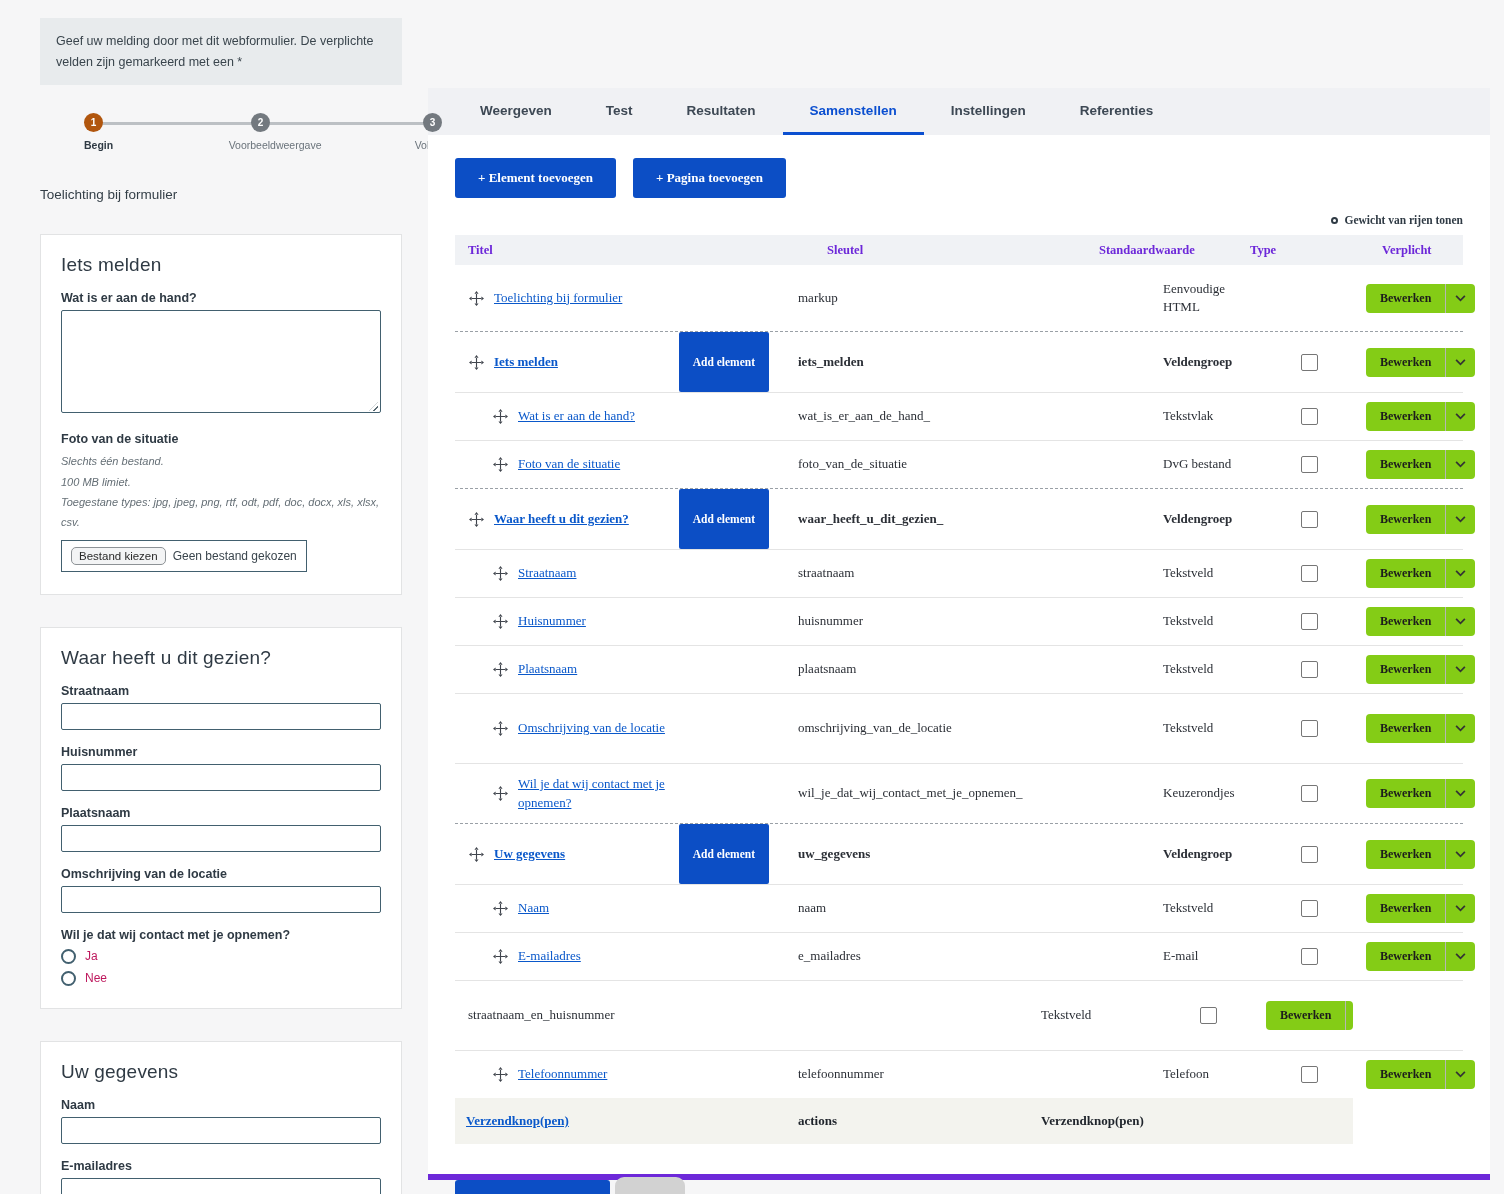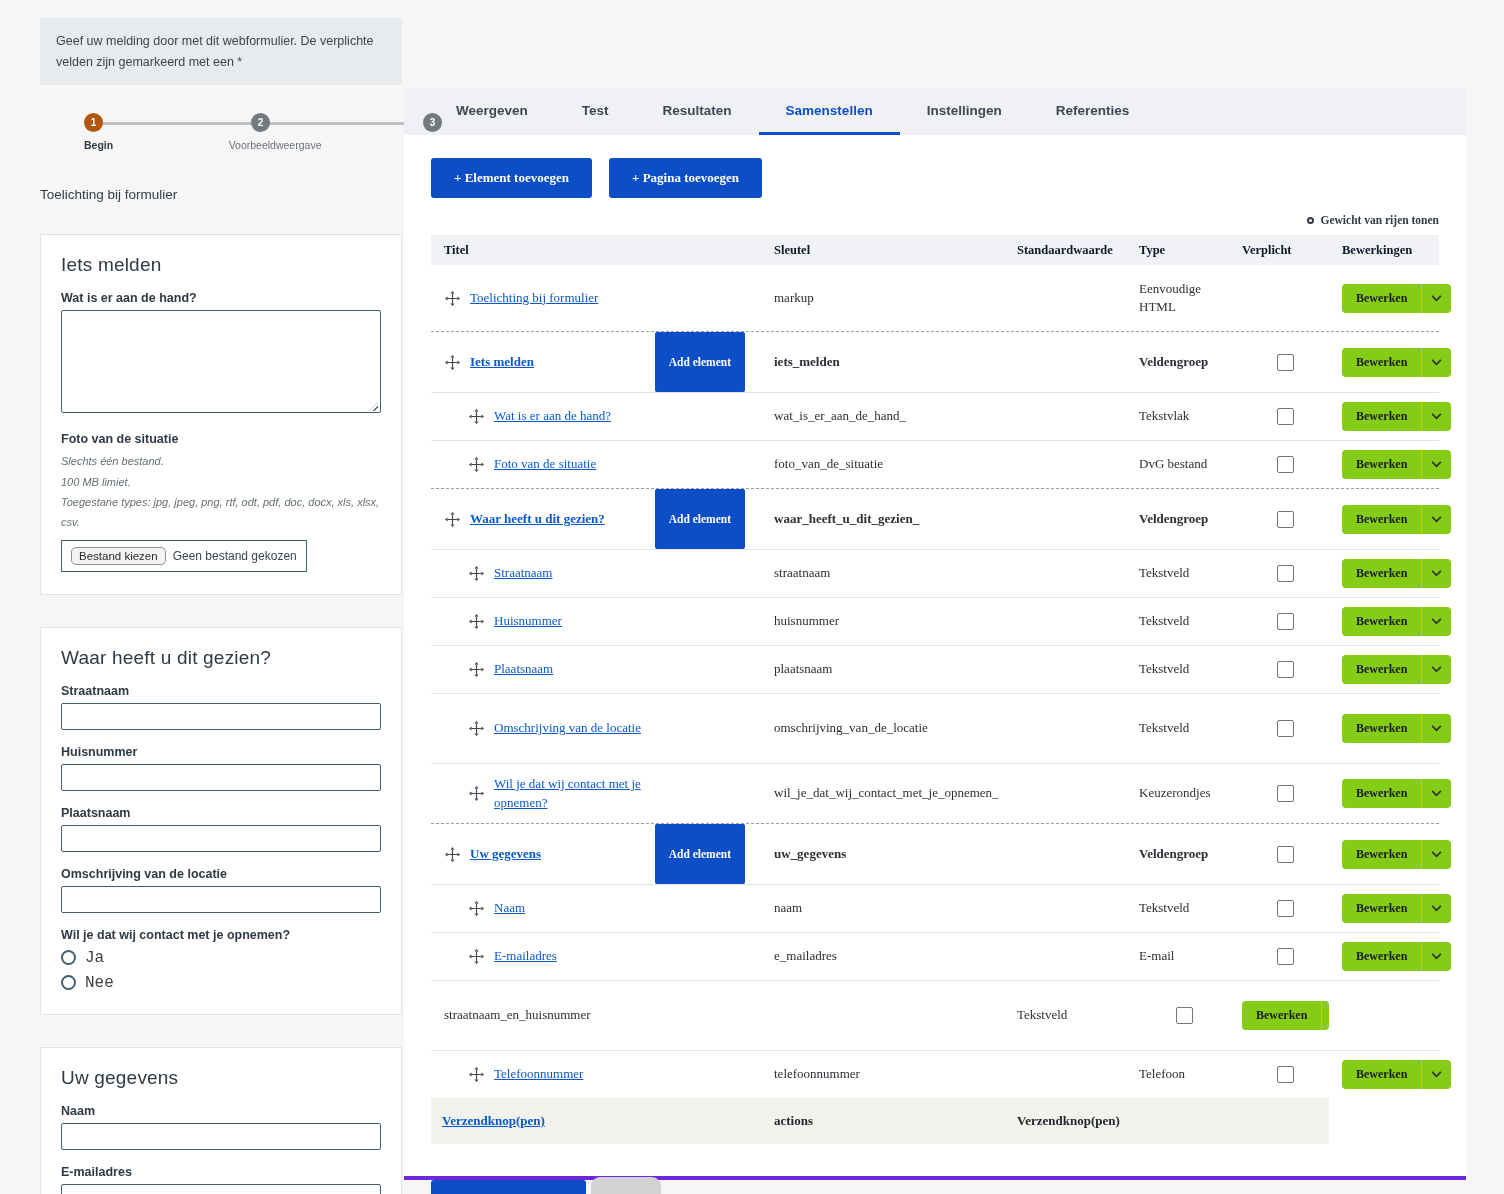--- a/index.html
+++ b/index.html
@@ -64,26 +64,26 @@
     border:1px solid #8d9296; background:#f3f4f5; border-radius:5px; font-size:11.5px;
     padding:2px 7px; color:#2b2b2b; cursor:pointer;
   }
   .file-status { font-size:12px; color:#3a454d; }
 
   .radio-row { display:flex; align-items:center; gap:9px; margin-top:7px; }
   .radio {
     width:15px; height:15px; border:2px solid #42606f; border-radius:50%; background:#fff;
     display:inline-block; flex:0 0 auto;
   }
-  .radio-label { font-size:16px; color:#404040;font-family:Liberation Mono, monospace; }
+  .radio-label { font-size:12px; color:#be185d; }
 
   
   .panel {
-    position:absolute; left:404px; top:88px; width:1062px; height:1092px;
-    background:#fff; border-bottom:4px solid #6d28d9;
+    position:absolute; left:428px; top:88px; width:1062px; height:1092px;
+    background:#fff; border-bottom:6px solid #6d28d9;
   }
   .tabbar { background:#f0f1f4; display:flex; padding-left:25px; height:47px; }
   .tab {
     padding:0 27px; display:flex; align-items:center; font-size:13.5px; font-weight:600;
     color:#3d4854; cursor:pointer; border-bottom:3px solid transparent;
   }
   .tab.active { color:#0b4fd0; border-bottom-color:#0b4fd0; }
 
   .panel-body { padding:23px 27px 0;font-family:Liberation Serif, serif; }
   .btn-blue {
@@ -96,21 +96,21 @@
   }
   .ring-icon { width:7px; height:7px; border:2px solid #2f3a44; border-radius:50%; display:inline-block; }
 
   
   .wtable { width:100%; font-size:13px; }
   .trow, .thead {
     display:grid; grid-template-columns:330px 243px 122px 103px 100px 1fr;
     align-items:center;
   }
   .thead {
-    background:#f0f2f5; font-weight:bold; font-size:12.5px; color:#0f172a; height:30px;
+    background:#f0f2f5; font-weight:bold; font-size:12.5px; color:#6d28d9; height:30px;gap:29px;
   }
   .thead > div { padding-left:13px; }
   .thead .h-title { padding-left:13px; }
   .trow { border-top:1px solid #e4e4e4; min-height:48px; }
   .trow.dashed { border-top:1.5px dashed #9aa0a6; }
   .trow.first { border-top:none; min-height:66px; }
   .trow.group { min-height:50px; }
   .trow.tall { min-height:70px; }
   .trow.med { min-height:60px; }
 

